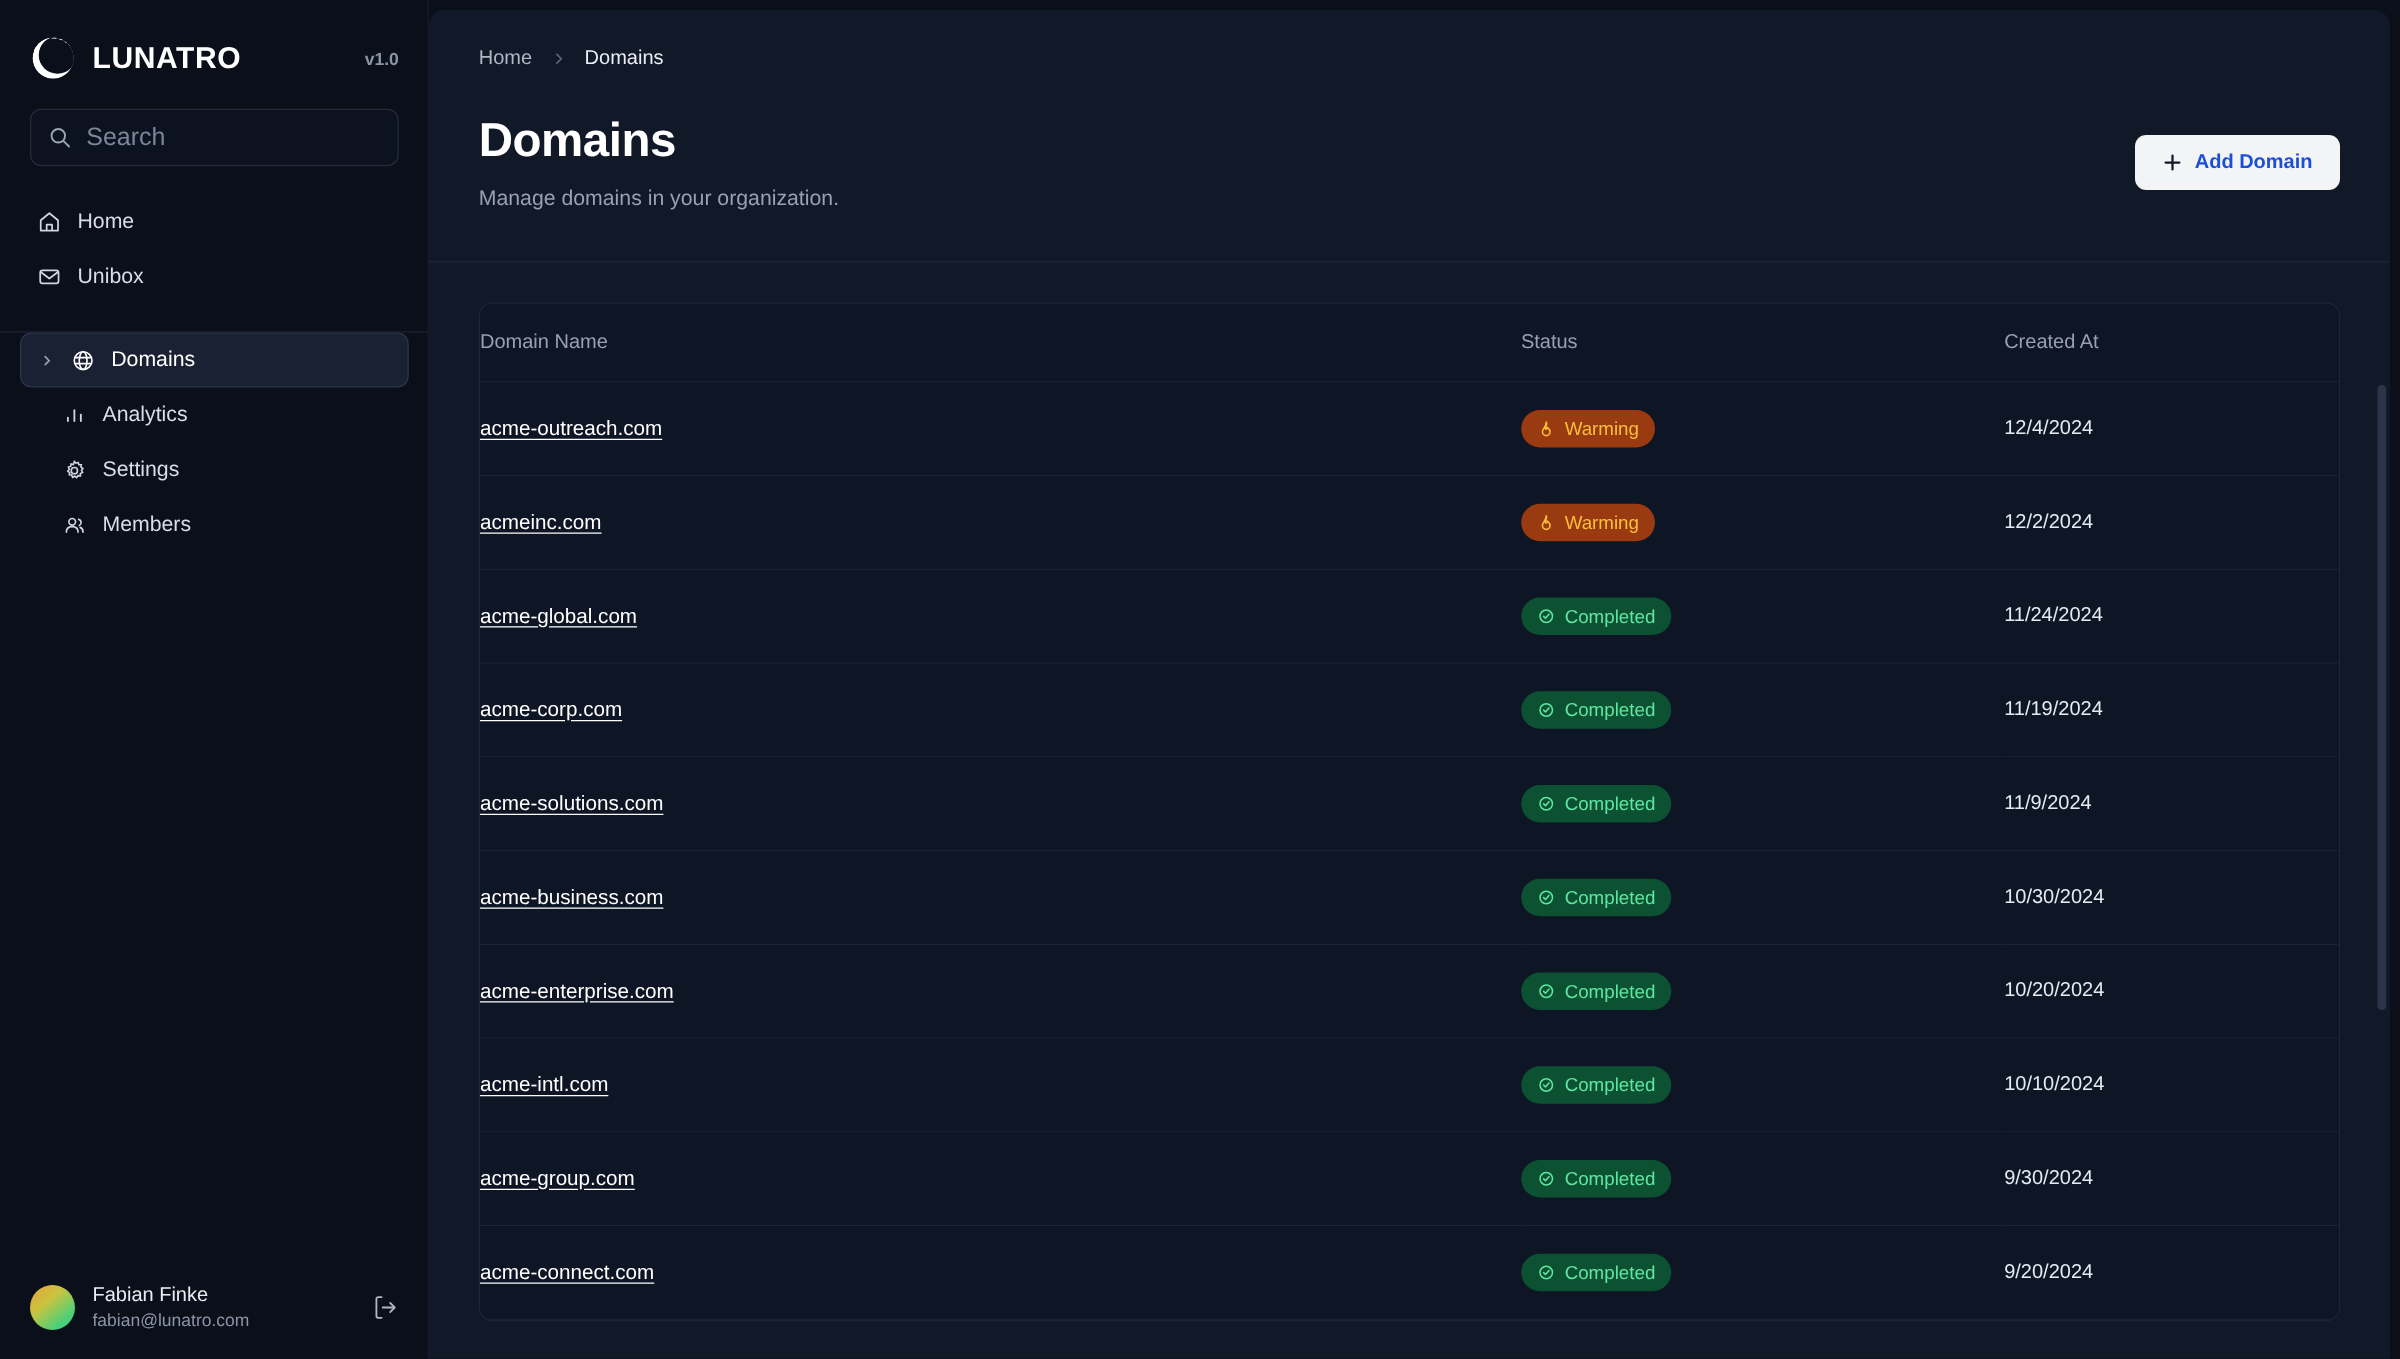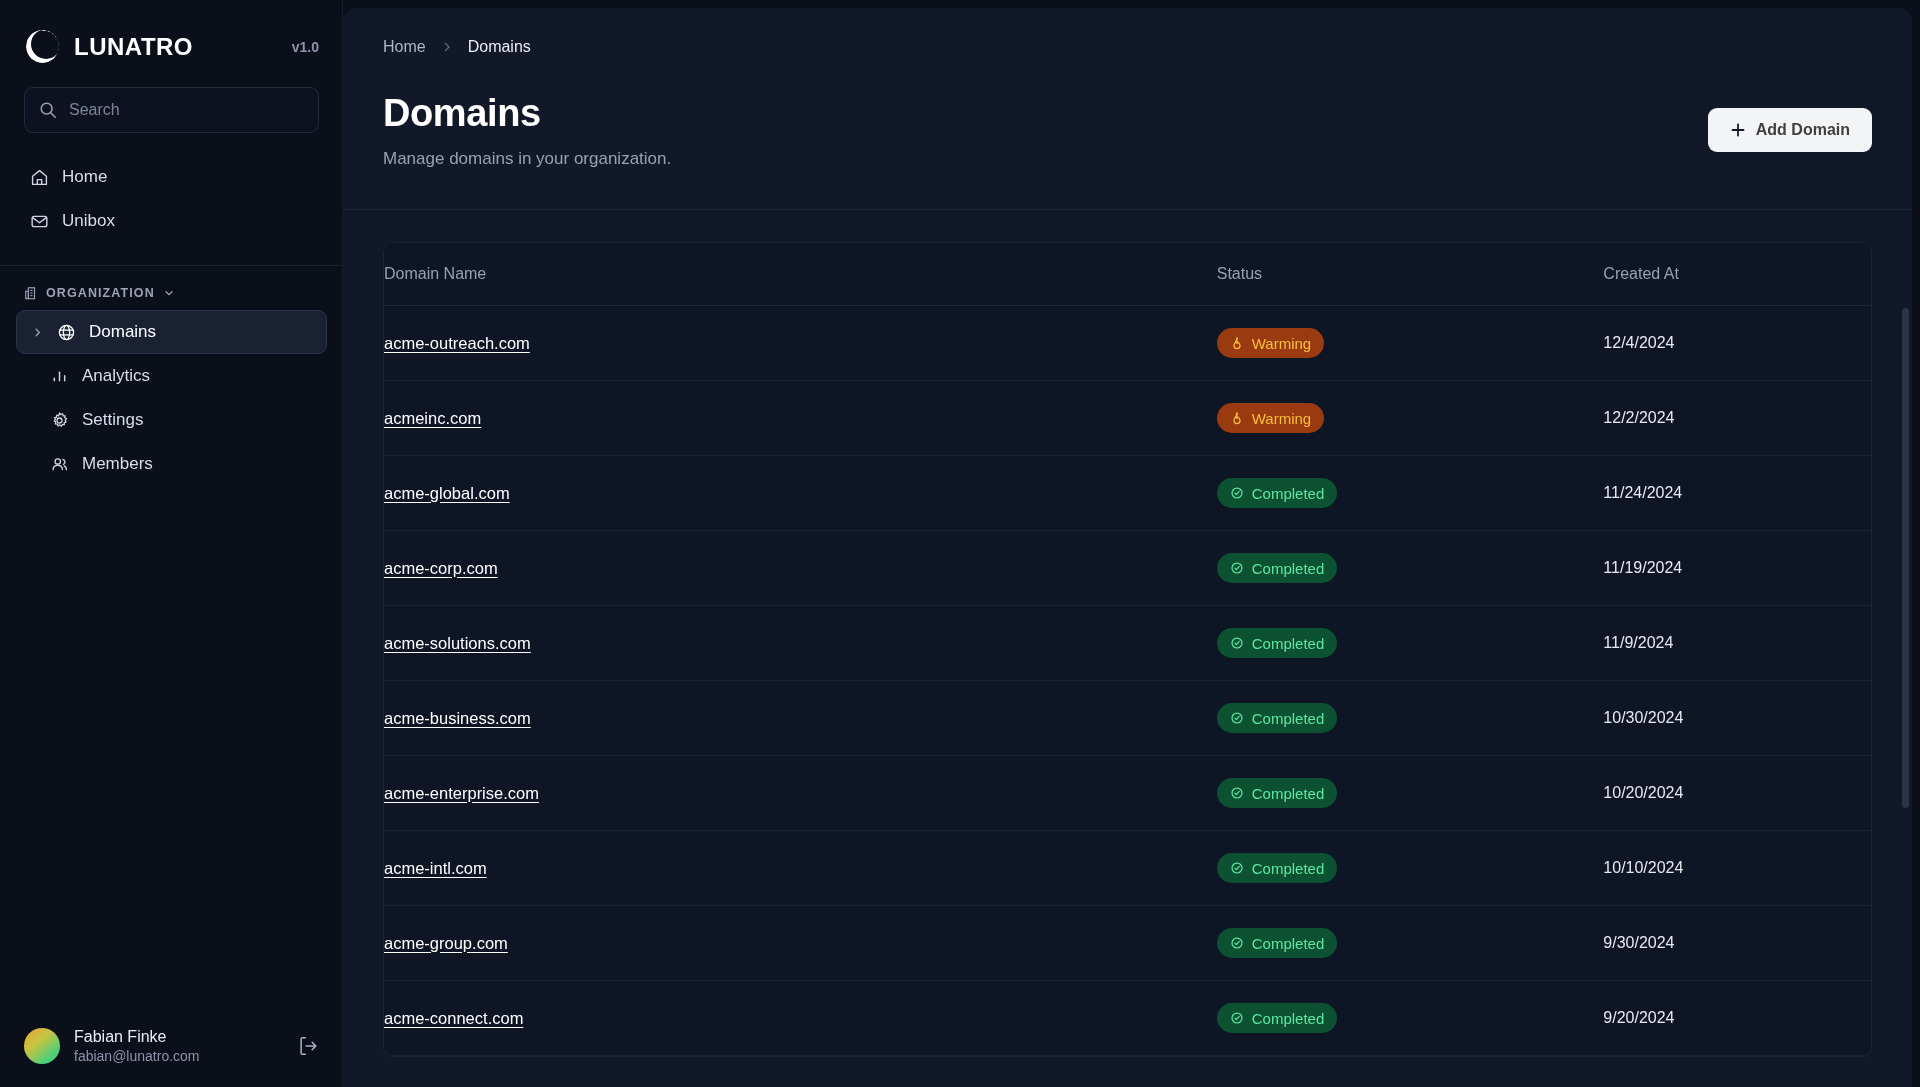--- a/index.html
+++ b/index.html
@@ -27,21 +27,21 @@
   .brand-version { font-size:14px; color:#8b95a8; font-weight:600; }
 
   .search-wrap { padding:4px 24px 0 24px; }
   .search-box {
     display:flex; align-items:center; gap:12px;
     height:46px; border:1px solid #232b3b; border-radius:9px;
     background:#0d1220; padding:0 14px;
   }
   .search-input {
     background:transparent; border:none; outline:none;
-    color:#e6eaf2; font-size:16px; font-family:"Liberation Sans", sans-serif;
+    color:#e6eaf2; font-size:20px; font-family:"Liberation Sans", sans-serif;
     width:100%;
   }
   .search-input::placeholder { color:#7c8699; }
 
   .nav-top { padding:22px 16px 0 16px; }
   .nav-item {
     display:flex; align-items:center; gap:13px;
     height:44px; padding:0 13px; border-radius:9px;
     color:#d7dde9; font-size:17px; cursor:pointer;
     border:1px solid transparent;
@@ -101,21 +101,21 @@
 
   .page-head {
     display:flex; align-items:flex-start; justify-content:space-between;
     padding:36px 40px 0 40px;
   }
   .page-title { font-size:38px; font-weight:bold; color:#ffffff; letter-spacing:-0.4px; }
   .page-sub { font-size:17px; color:#98a1b2; margin-top:14px; }
 
   .add-btn {
     display:flex; align-items:center; gap:10px;
-    background:#f3f4f6; color:#404040;
+    background:#f3f4f6; color:#1d4ed8;
     border:none; border-radius:9px;
     height:44px; padding:0 22px;
     font-size:16px; font-weight:bold; cursor:pointer;
     font-family:"Liberation Sans", sans-serif;
     margin-top:16px;
   }
 
   .head-rule { height:1px; background:#1e2738; margin:40px 0 0 0; }
 
   .table-region { flex:1; padding:32px 40px 0 40px; overflow:hidden; }
@@ -220,37 +220,20 @@
             <rect x="2.5" y="5" width="17" height="12" rx="2.2"></rect>
               <path d="M3 6.5 L11 12.5 L19 6.5"></path>
           </svg>
         </span>
         <span>Unibox</span>
       </div>
     </nav>
 
     <div class="divider"></div>
 
-    <div class="section-head">
-      <span class="ico">
-        <svg width="14" height="14" viewBox="0 0 16 16" fill="none" stroke="#9aa4b6" stroke-width="1.3">
-          <rect x="5" y="2" width="7" height="12.5"></rect>
-            <rect x="2" y="6" width="3" height="8.5"></rect>
-          <line x1="7.2" y1="5" x2="9.8" y2="5"></line>
-            <line x1="7.2" y1="8" x2="9.8" y2="8"></line>
-            <line x1="7.2" y1="11" x2="9.8" y2="11"></line>
-        </svg>
-      </span>
-      <span>ORGANIZATION</span>
-      <span class="ico">
-        <svg width="12" height="12" viewBox="0 0 14 14" fill="none" stroke="#9aa4b6" stroke-width="1.4" stroke-linecap="round">
-          <path d="M3.5 5.5 L7 9 L10.5 5.5"></path>
-        </svg>
-      </span>
-    </div>
 
     <nav class="nav-org">
       <div class="nav-item active">
         <span class="chev-slot ico">
           <svg width="11" height="11" viewBox="0 0 12 12" fill="none" stroke="#9aa4b6" stroke-width="1.4" stroke-linecap="round">
             <path d="M4.5 2.5 L8 6 L4.5 9.5"></path>
           </svg>
         </span>
         <span class="ico">
           <svg width="19" height="19" viewBox="0 0 22 22" fill="none" stroke="#ffffff" stroke-width="1.5">

